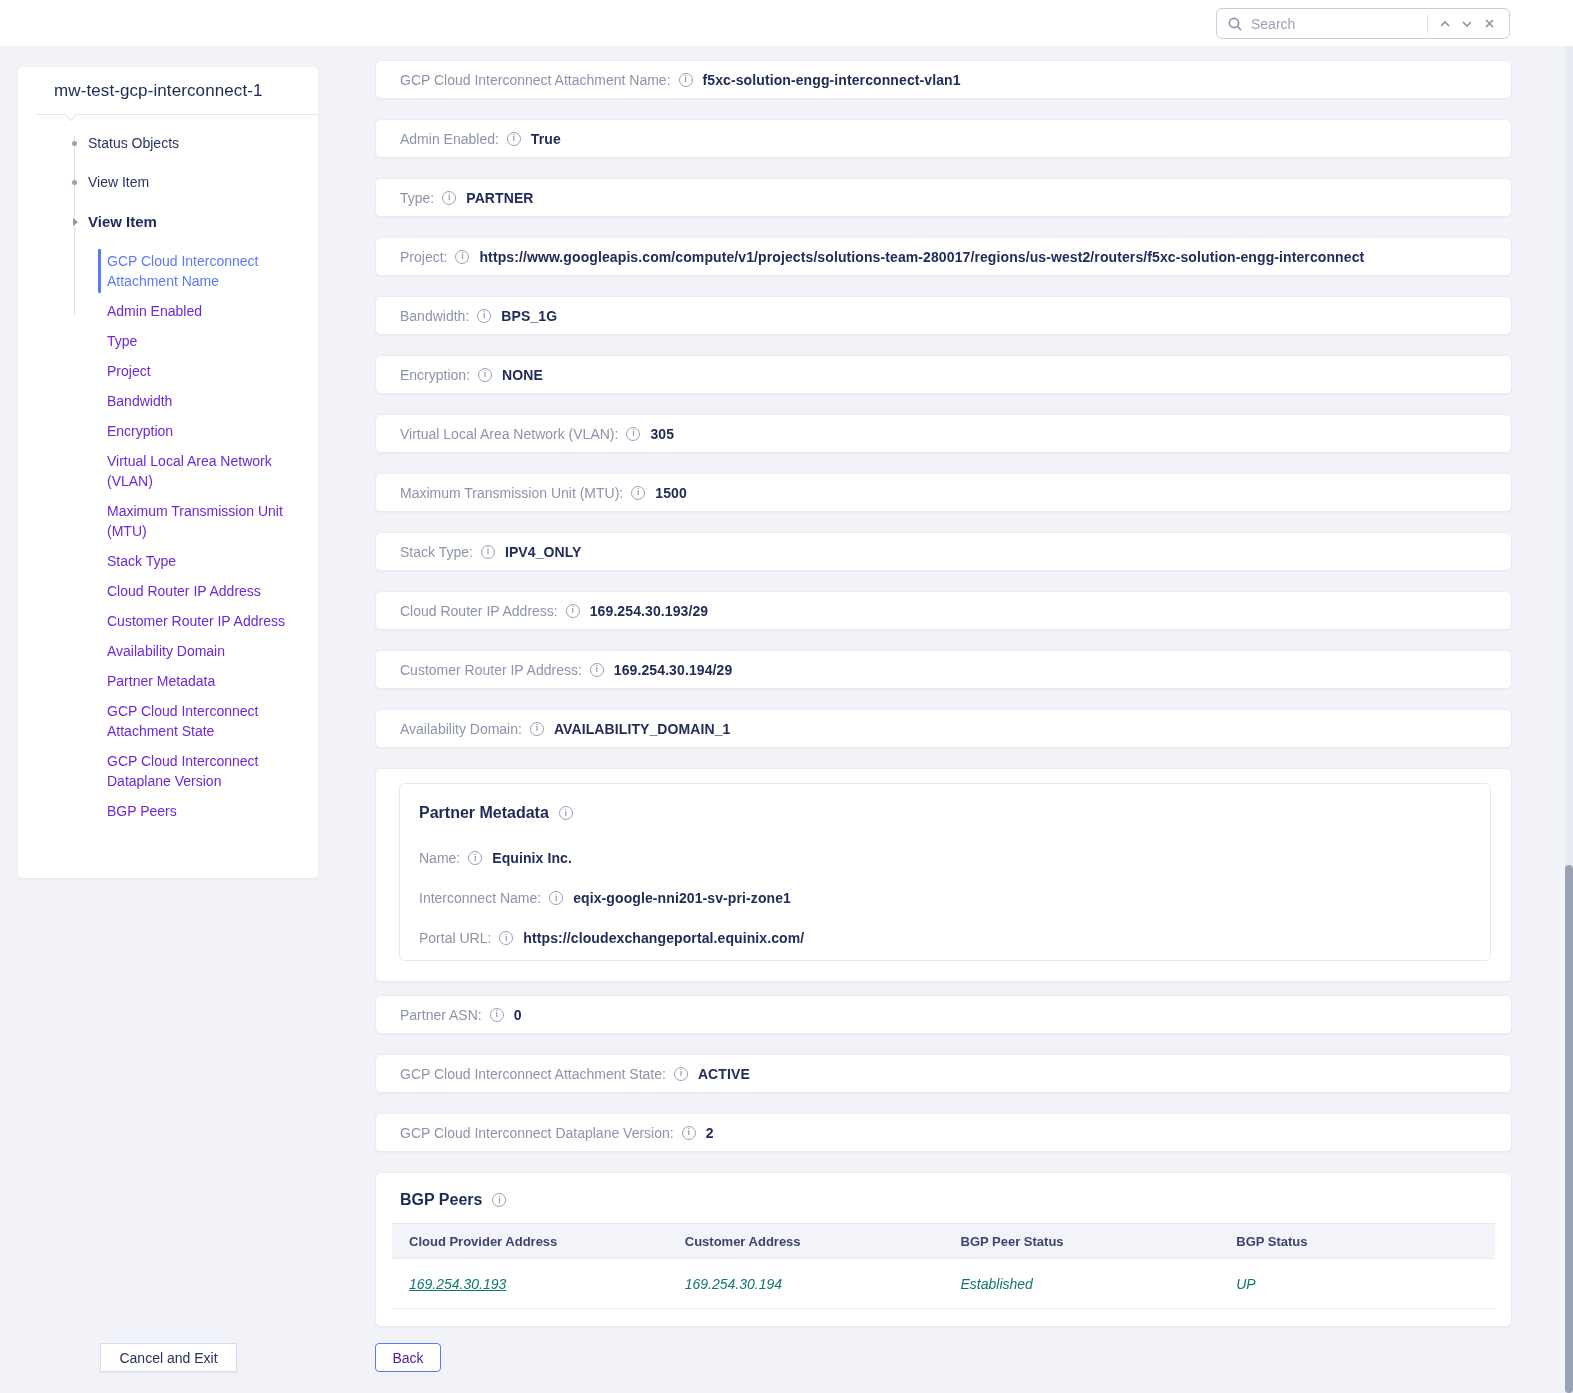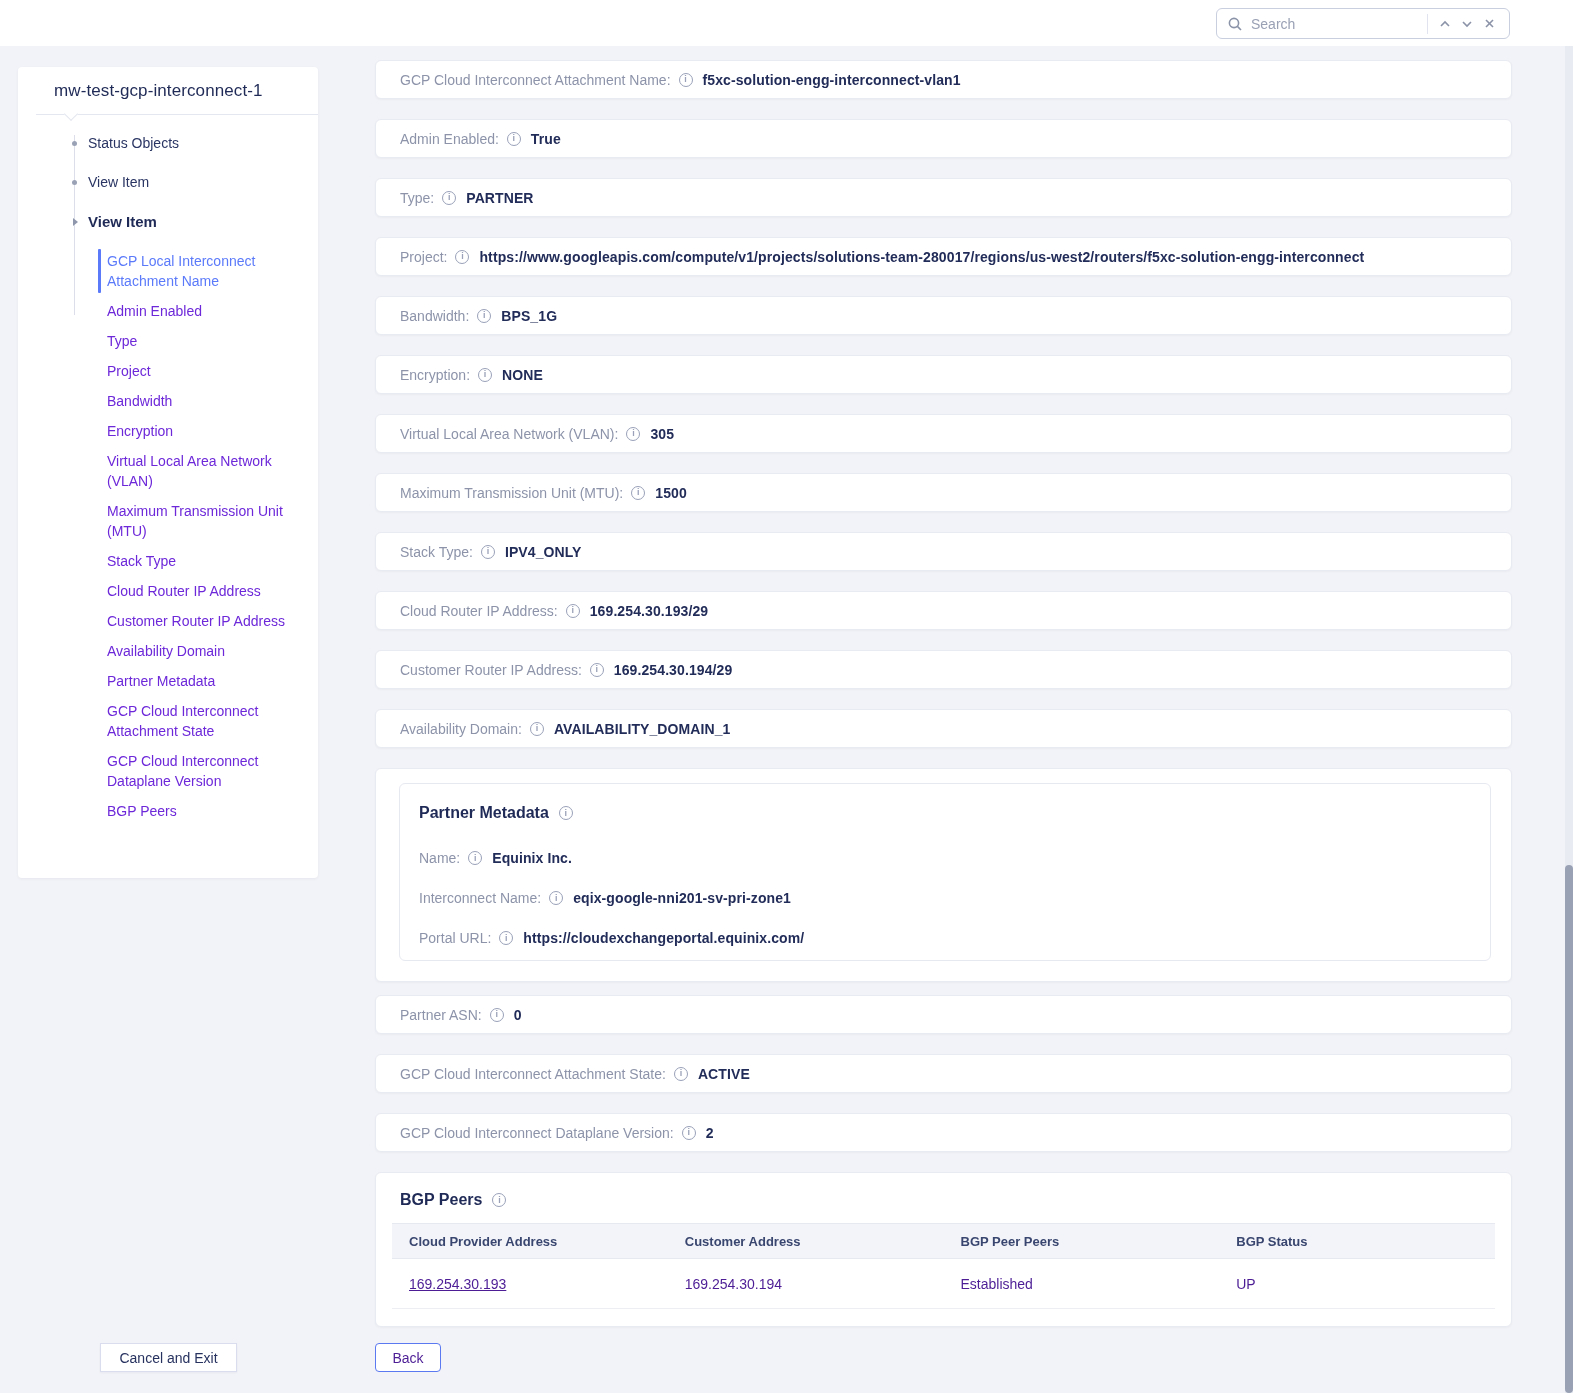--- a/index.html
+++ b/index.html
@@ -85,21 +85,21 @@
     padding:18px 16px 0 16px; margin-bottom:10px; box-shadow:0 1px 2px rgba(35,45,91,0.04);
   }
   .bgp-card .card-title-row { margin-bottom:14px; padding-left:8px; }
   .bgp-table { width:100%; }
   .bgp-thead {
     display:grid; grid-template-columns:1fr 1fr 1fr 1fr; height:36px; align-items:center;
     background:#f3f4f9; border-top:1px solid #e7e9f1; border-bottom:1px solid #e7e9f1;
   }
   .bgp-th { font-size:13px; font-weight:bold; color:#39466f; padding-left:17px; }
   .bgp-row { display:grid; grid-template-columns:1fr 1fr 1fr 1fr; height:50px; align-items:center; border-bottom:1px solid #eceef4; }
-  .bgp-td { font-size:14px; color:#4c1d95; padding-left:17px; }
+  .bgp-td { font-size:14px; color:#0f766e; padding-left:17px;font-style:italic; }
   .bgp-td.cell-link { text-decoration:underline; cursor:pointer; }
   .back-btn {
     position:absolute; left:375px; top:1343px; width:66px; height:29px;
     background:#fff; border:1px solid #5b79f0; border-radius:4px;
     font-family:"Liberation Sans",sans-serif; font-size:14px; color:#4c1d95;
     display:flex; align-items:center; justify-content:center; cursor:pointer;
   }
   
   .v-scroll-track { position:absolute; right:0; top:46px; bottom:0; width:8px; background:#e9ebf3; }
   .v-scroll-thumb { position:absolute; right:0; top:865px; width:8px; height:528px; background:#99a1b5; border-radius:4px; cursor:grab; }
@@ -145,21 +145,21 @@
       <div class="tree-guide"></div>
       <div id="tree-top-items">
           <div class="tree-item"><span class="tree-dot"></span><span>Status Objects</span></div>
           <div class="tree-item"><span class="tree-dot"></span><span>View Item</span></div>
         </div>
       <div class="tree-item-root">
         <span class="tree-caret"></span>
         <span>View Item</span>
       </div>
       <div class="tree-sub" id="tree-sub-items">
-          <div class="sub-item active"><span class="active-bar"></span><span>GCP Local Interconnect Attachment Name</span></div>
+          <div class="sub-item active"><span class="active-bar"></span><span>GCP Cloud Interconnect Attachment Name</span></div>
           <div class="sub-item"><span>Admin Enabled</span></div>
           <div class="sub-item"><span>Type</span></div>
           <div class="sub-item"><span>Project</span></div>
           <div class="sub-item"><span>Bandwidth</span></div>
           <div class="sub-item"><span>Encryption</span></div>
           <div class="sub-item"><span>Virtual Local Area Network (VLAN)</span></div>
           <div class="sub-item"><span>Maximum Transmission Unit (MTU)</span></div>
           <div class="sub-item"><span>Stack Type</span></div>
           <div class="sub-item"><span>Cloud Router IP Address</span></div>
           <div class="sub-item"><span>Customer Router IP Address</span></div>
@@ -284,21 +284,21 @@
 
     <div class="bgp-card">
       <div class="card-title-row">
         <span class="card-title">BGP Peers</span>
         <span class="i-icon" style="margin-right:0;">i</span>
       </div>
       <div class="bgp-table">
         <div class="bgp-thead" id="bgp-thead">
             <span class="bgp-th">Cloud Provider Address</span>
             <span class="bgp-th">Customer Address</span>
-            <span class="bgp-th">BGP Peer Peers</span>
+            <span class="bgp-th">BGP Peer Status</span>
             <span class="bgp-th">BGP Status</span>
           </div>
         <div id="bgp-rows">
             <div class="bgp-row">
               <span class="bgp-td cell-link">169.254.30.193</span>
               <span class="bgp-td">169.254.30.194</span>
               <span class="bgp-td">Established</span>
               <span class="bgp-td">UP</span>
             </div>
           </div>

